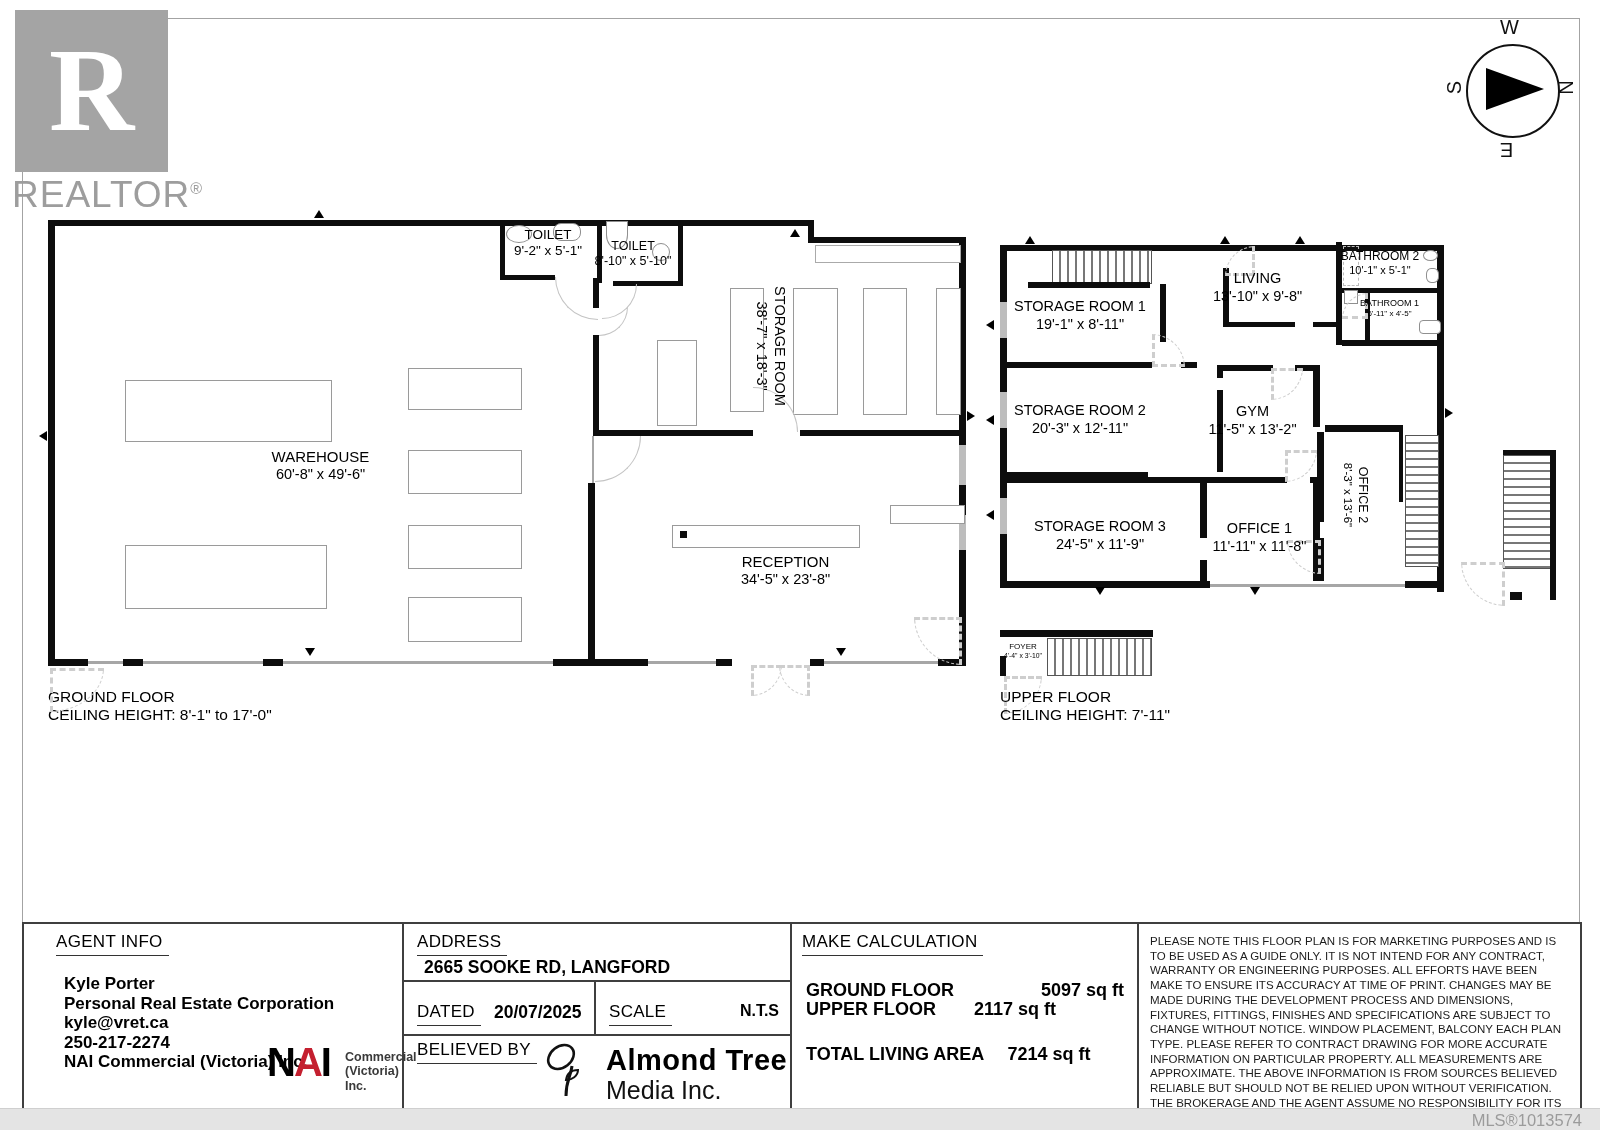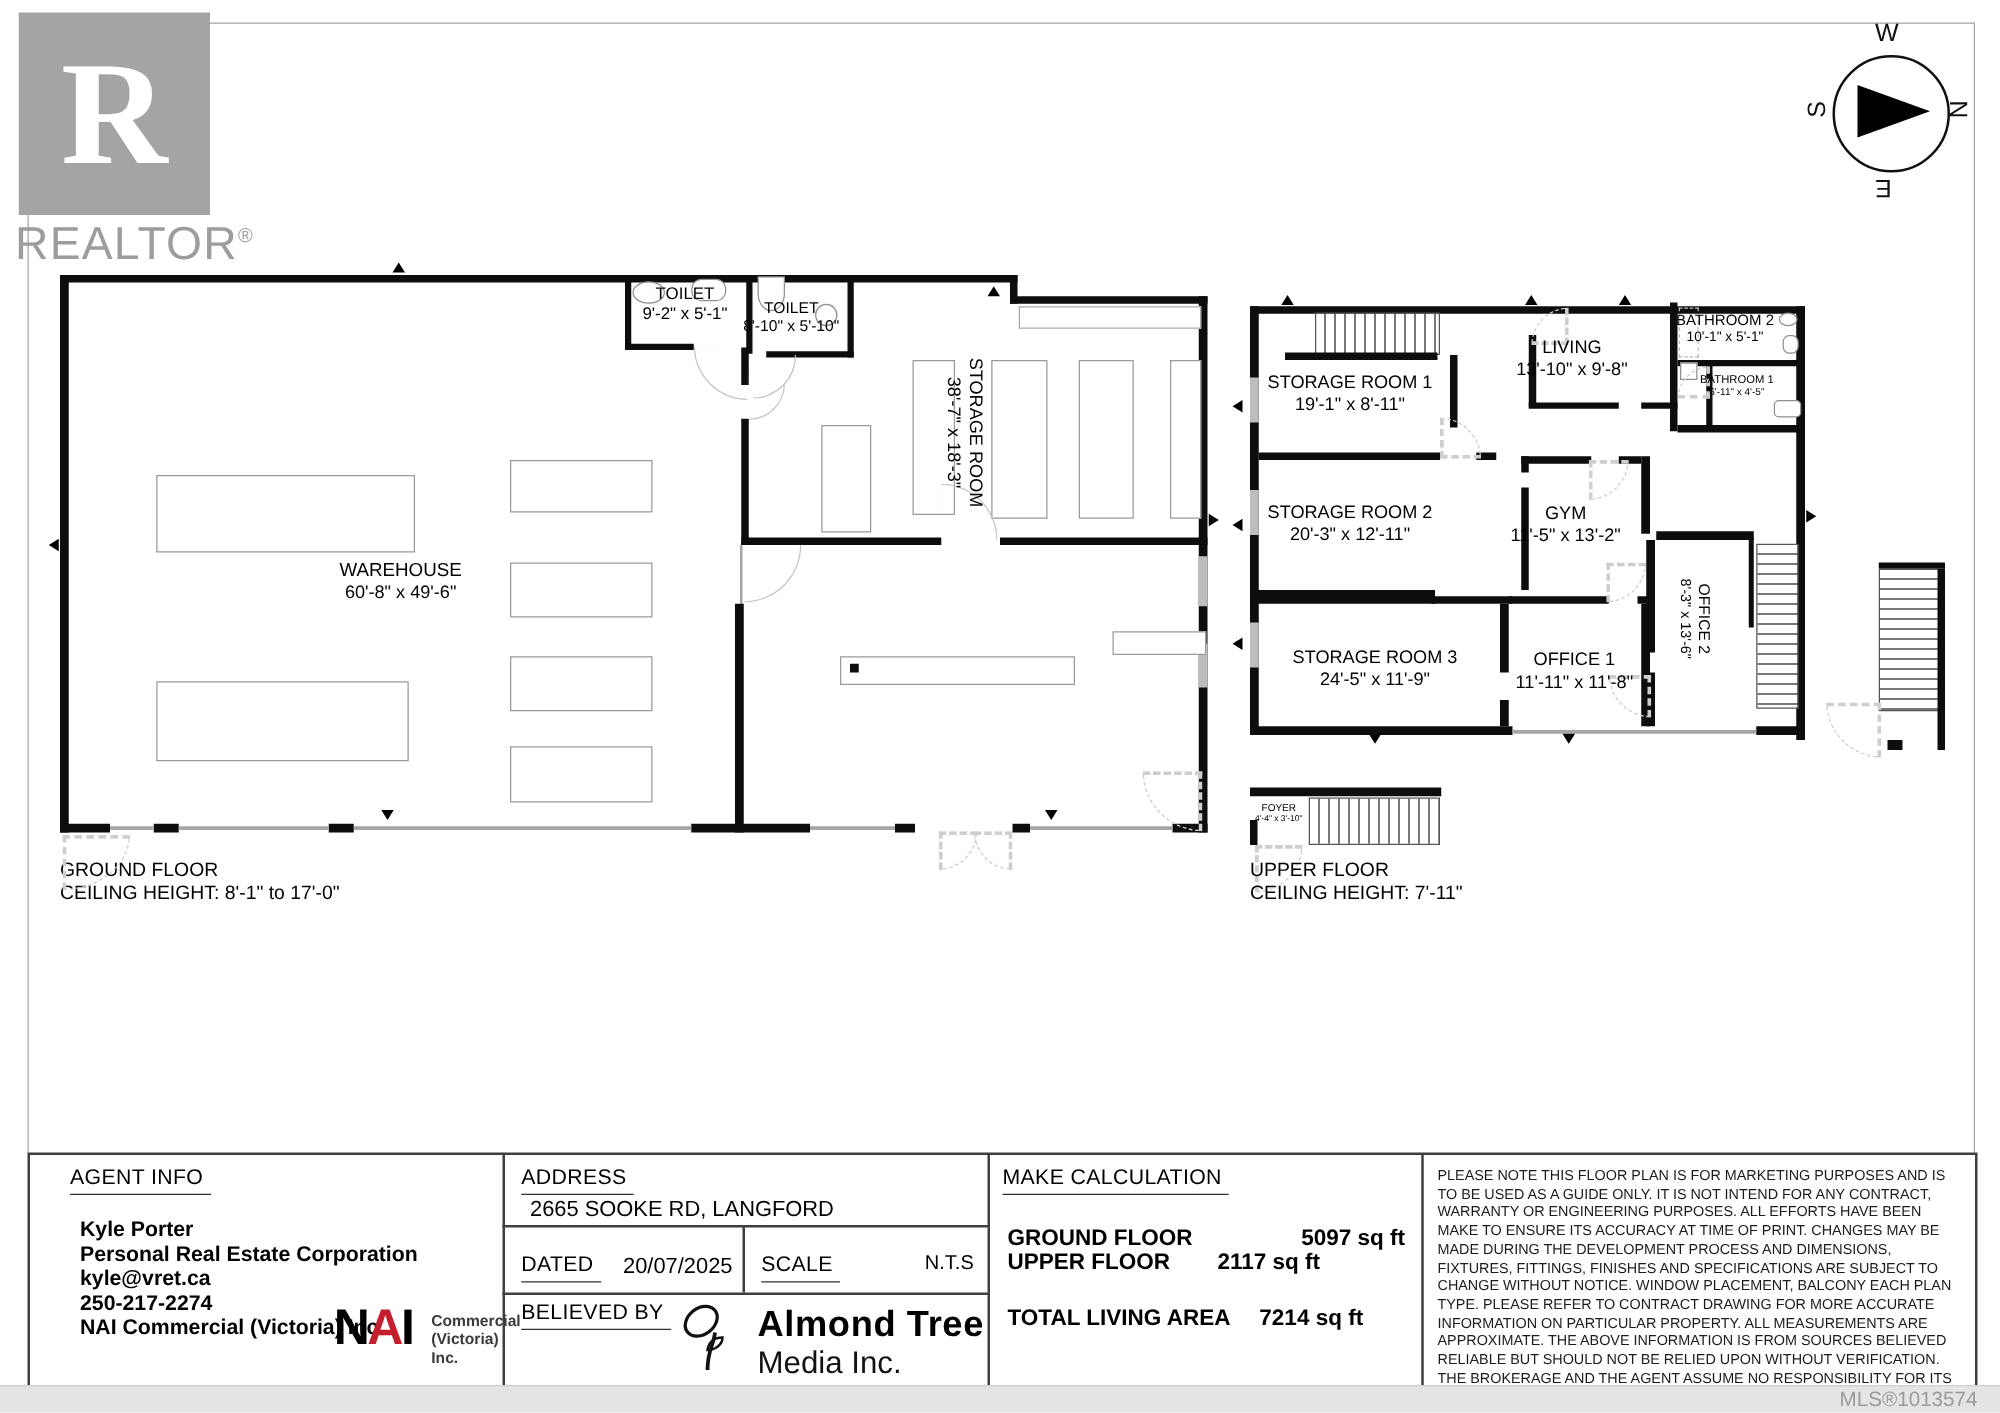--- a/index.html
+++ b/index.html
@@ -31,21 +31,21 @@
   .lbl.sm{font-size:12px}.lbl.sm .l2{font-size:11px}
   .lbl.xs{font-size:9px}.lbl.xs .l2{font-size:8px}
   .lbl.xxs{font-size:8px;line-height:1.3}.lbl.xxs .l2{font-size:6.8px}
   .caption{position:absolute;font-size:15.5px;line-height:18px;white-space:nowrap}
   .frame{position:absolute;border:1px solid #a3a3a3}
   
   #footer{position:absolute;left:22px;top:922px;width:1556px;height:184px;border:2px solid #3f3f3f;background:#fff}
   .vsep{position:absolute;background:#3f3f3f;width:2px}
   .hsep{position:absolute;background:#3f3f3f;height:2px}
   .uh{position:absolute;font-size:17px;letter-spacing:.3px;border-bottom:1.5px solid #333;padding:0 6px 3px 0;white-space:nowrap}
-  .b{font-weight:normal}
+  .b{font-weight:bold}
   .agentlines{position:absolute;font-size:17px;font-weight:bold;line-height:19.5px;white-space:nowrap}
   .areal{position:absolute;font-size:18px;font-weight:bold;white-space:nowrap}
   .disc{position:absolute;font-size:11.5px;line-height:14.7px;color:#1c1c1c}
   .mlsbar{position:absolute;left:0;top:1108px;width:1600px;height:22px;background:#e4e4e4;border-top:1px solid #cfcfcf}
   .mls{position:absolute;right:18px;top:2px;font-size:16.5px;color:#9b9b9b}
   .compass-letter{position:absolute;font-size:20px;color:#111}
 </style>
 </head>
 <body>
 
@@ -153,20 +153,24 @@
     <div class="l2" style="font-size:13.5px">9'-2" x 5'-1"</div>
   </div>
   <div class="lbl" style="left:510px;top:24px;width:150px;font-size:12.5px">
     <div>TOILET</div>
     <div class="l2" style="font-size:12.5px">8'-10" x 5'-10"</div>
   </div>
   <div class="lbl" style="left:647px;top:113px;width:150px;height:36px;transform:rotate(90deg);font-size:14.5px">
     <div>STORAGE ROOM</div>
     <div class="l2">38'-7" x 18'-3"</div>
   </div>
+  <div class="lbl" style="left:635px;top:338px;width:205px">
+    <div>RECEPTION</div>
+    <div class="l2">34'-5" x 23'-8"</div>
+  </div>
 </div>
 
 <div class="abs" style="left:995px;top:240px;width:455px;height:353px">
 
   <div class="w" style="left:5px;top:5px;width:444px;height:6px"></div>
   <div class="w" style="left:5px;top:5px;width:7px;height:342px"></div>
   <div class="w" style="left:442px;top:5px;width:7px;height:347px"></div>
   <div class="w" style="left:5px;top:341px;width:210px;height:7px"></div>
   <div class="w" style="left:410px;top:341px;width:39px;height:7px"></div>
   <div class="thin" style="left:215px;top:344px;width:195px;height:3px"></div>
@@ -322,21 +326,21 @@
     </span>
     <span style="position:absolute;left:78px;top:10px;font-size:12.5px;font-weight:bold;color:#3a3a3a;line-height:1.15">
       <div>Commercial</div>
       <div>(Victoria) Inc.</div>
     </span>
   </div>
 
   <div class="uh" style="left:393px;top:8px">ADDRESS</div>
   <div class="abs b" style="left:400px;top:33px;font-size:17.5px">2665 SOOKE RD, LANGFORD</div>
   <div class="uh" style="left:393px;top:78px">DATED</div>
-  <div class="abs b" style="left:470px;top:78px;width:92px;text-align:right;font-size:17.5px">20/07/2025</div>
+  <div class="abs b" style="left:470px;top:78px;width:92px;font-size:17.5px">20/07/2025</div>
   <div class="uh" style="left:585px;top:78px">SCALE</div>
   <div class="abs b" style="left:695px;top:78px;width:60px;text-align:right;font-size:16px">N.T.S</div>
   <div class="uh" style="left:393px;top:116px">BELIEVED BY</div>
 
   <div class="abs" style="left:520px;top:118px;width:245px;height:62px">
     <svg width="52" height="60" viewBox="0 0 52 60" style="position:absolute;left:0;top:0">
       <ellipse cx="17" cy="15" rx="14" ry="10.5" transform="rotate(-38 17 15)" fill="none" stroke="#111" stroke-width="2.6"></ellipse>
       <path d="M28 24 C27 34 22 38 22 54" fill="none" stroke="#111" stroke-width="3"></path>
       <path d="M22 38 C23 31 28 28 34 28 C34 34 28 38 22 38 Z" fill="none" stroke="#111" stroke-width="2"></path>
     </svg>

